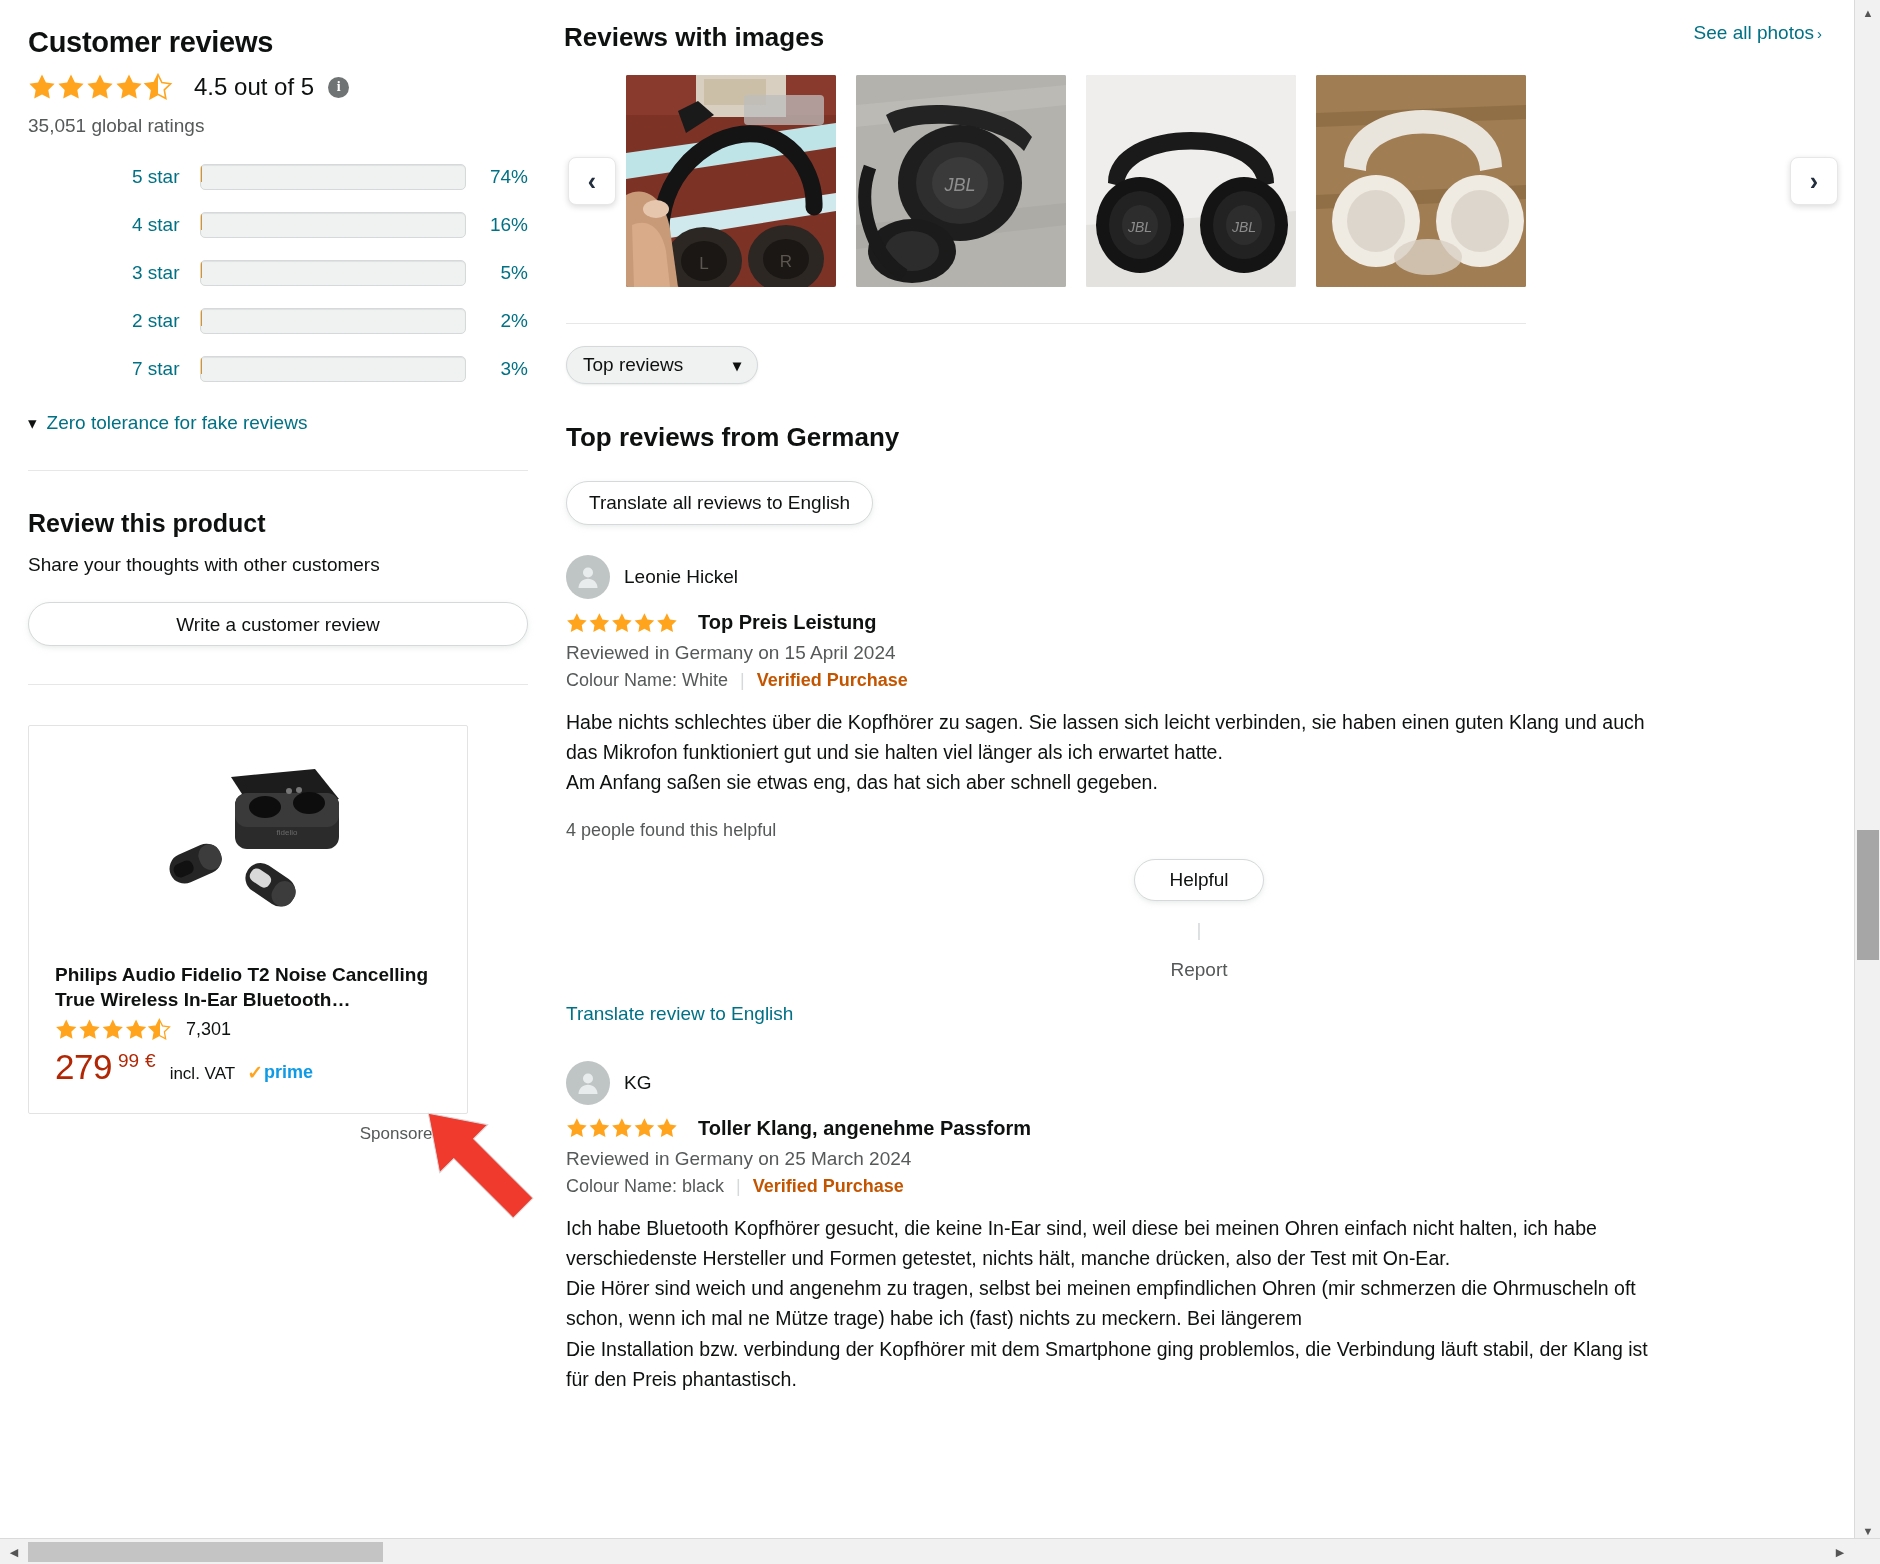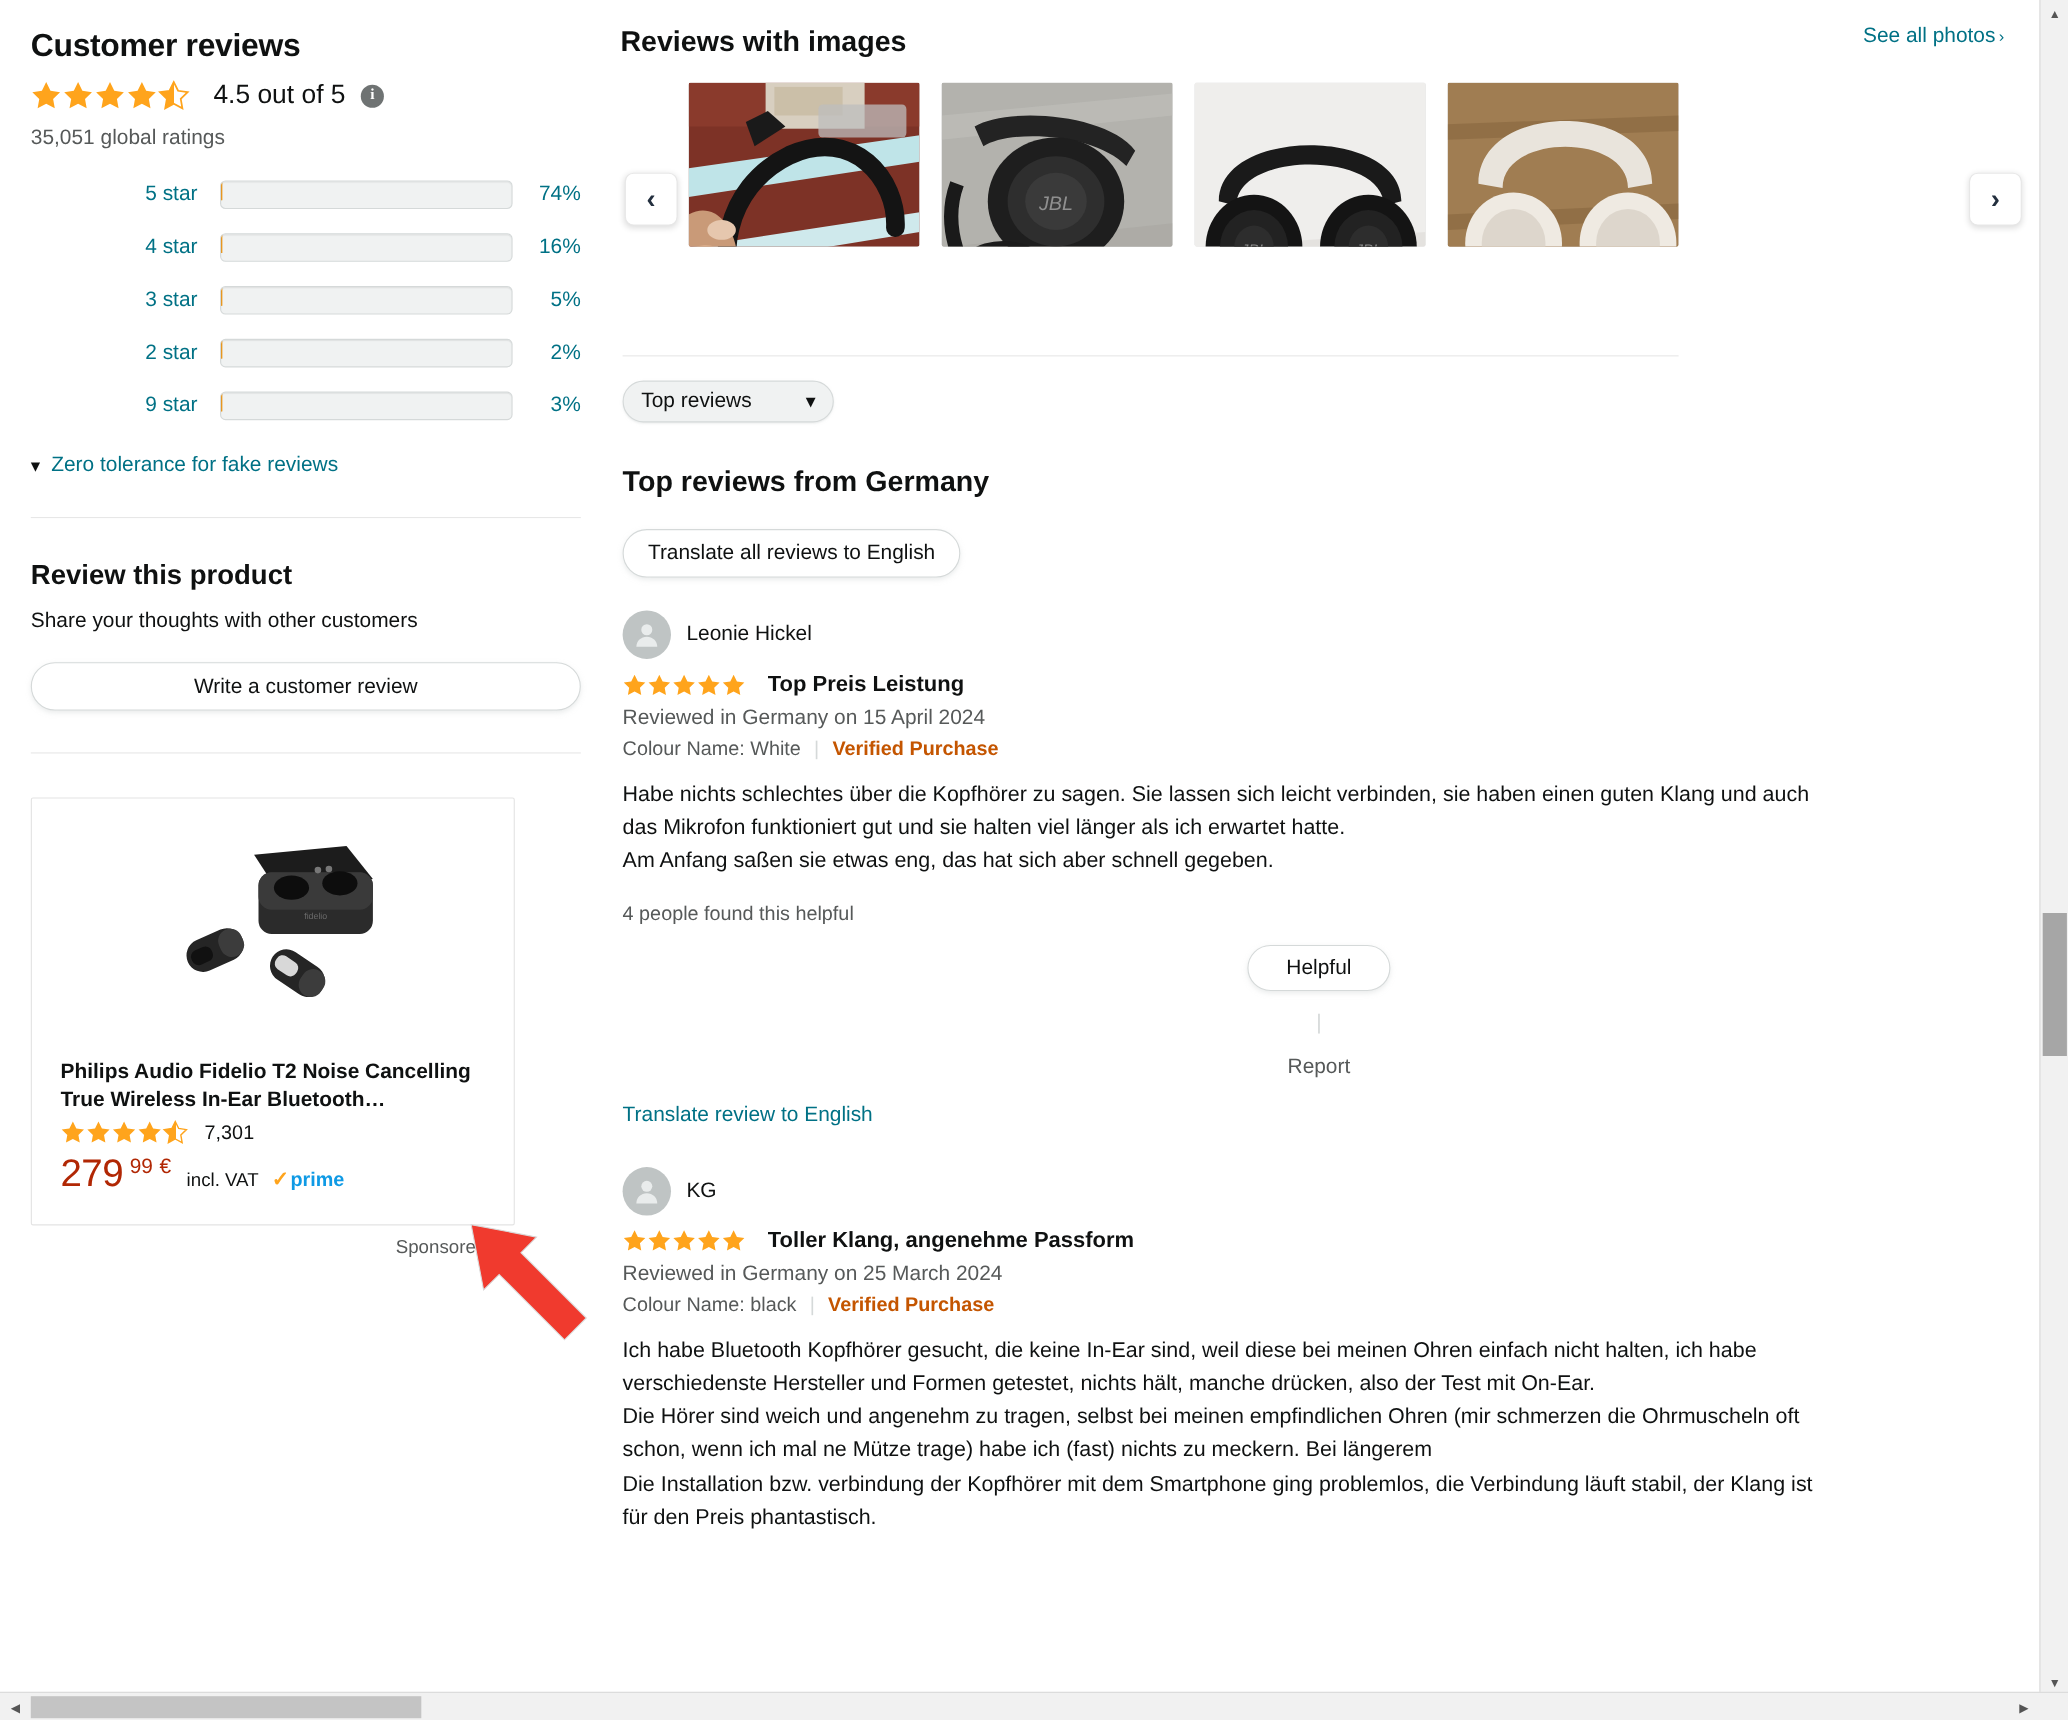--- a/index.html
+++ b/index.html
@@ -299,21 +299,21 @@
     height: 212px;
   }
   .car-track {
     display: flex;
     gap: 20px;
     padding-left: 62px;
     height: 212px;
     overflow: hidden;
   }
   .car-item {
-    width: 210px; height: 149px;
+    width: 210px; height: 212px;
     flex: 0 0 210px;
     border-radius: 2px;
     overflow: hidden;
     position: relative;
     background: #ddd;
     cursor: pointer;
   }
   .car-btn {
     position: absolute;
     top: 50%;
@@ -559,21 +559,21 @@
           <span class="hist-label">3 star</span>
           <span class="hist-bar"><span class="hist-fill" style="width:5%"></span></span>
           <span class="hist-pct">5%</span>
         </div>
         <div class="hist-row">
           <span class="hist-label">2 star</span>
           <span class="hist-bar"><span class="hist-fill" style="width:2%"></span></span>
           <span class="hist-pct">2%</span>
         </div>
         <div class="hist-row">
-          <span class="hist-label">9 star</span>
+          <span class="hist-label">7 star</span>
           <span class="hist-bar"><span class="hist-fill" style="width:3%"></span></span>
           <span class="hist-pct">3%</span>
         </div>
       </div>
 
       <div class="zero-tol">
         <span class="chev-down">▾</span>
         <span>Zero tolerance for fake reviews</span>
       </div>
 

